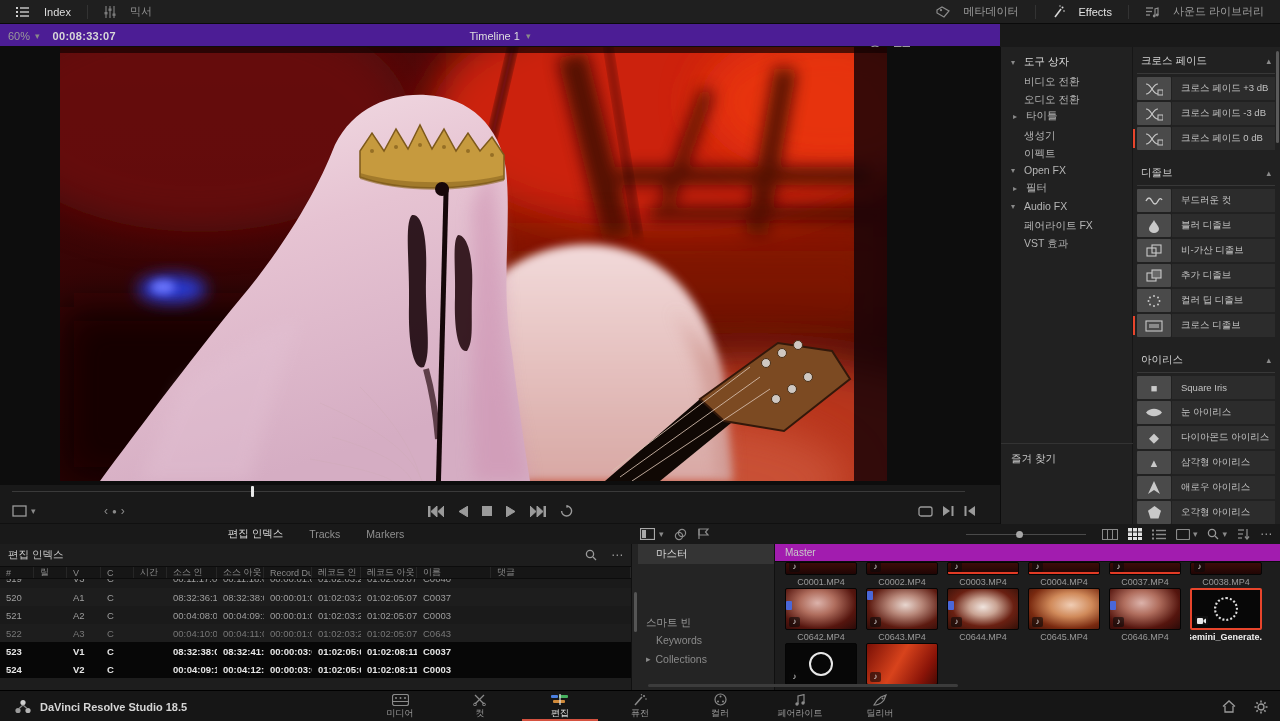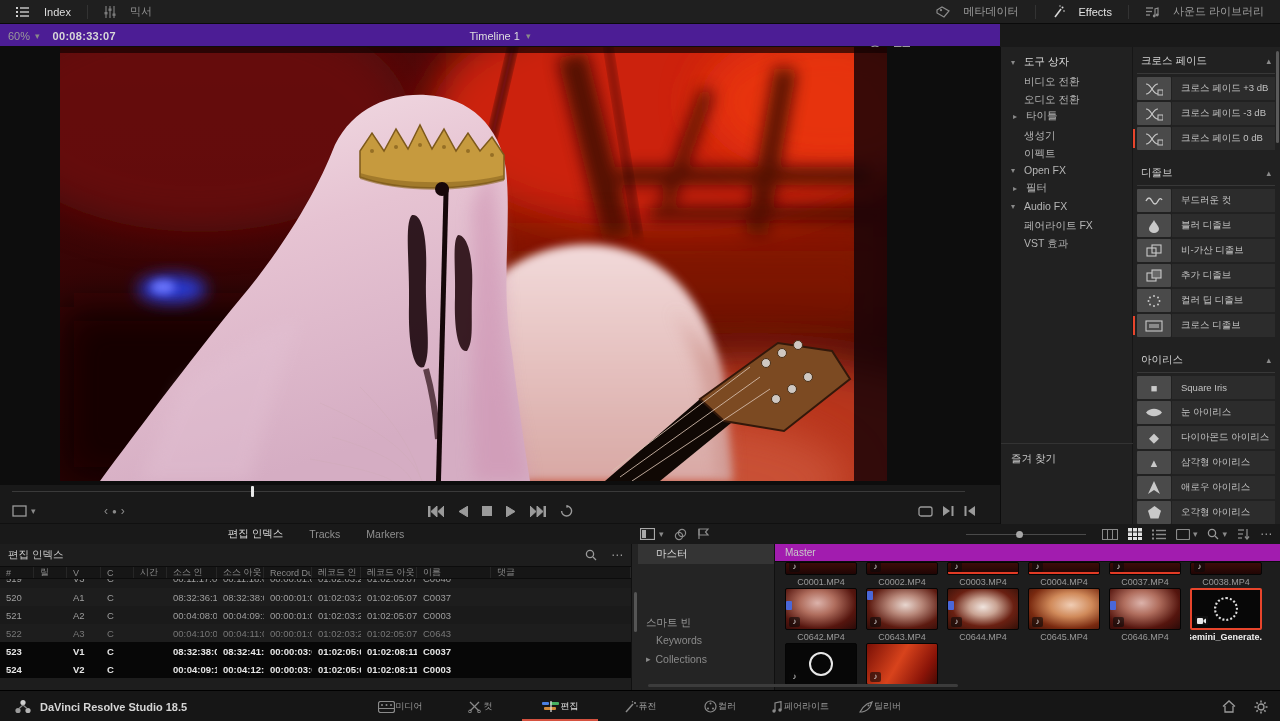--- a/index.html
+++ b/index.html
@@ -106,21 +106,21 @@
   .art-ghost3{background:radial-gradient(ellipse at 50% 45%,#f0e4de 0%,#c9a393 28%,#6a2012 62%,#331008 100%);}
   .art-ghost4{background:radial-gradient(ellipse at 60% 40%,#f0cdb4 0%,#d08a5a 35%,#7a2a10 70%,#3a1008 100%);}
   .art-dark{background:linear-gradient(180deg,#3c0d08,#200504);}
   .art-red{background:linear-gradient(120deg,#7a1006 0%,#d8431c 45%,#8a1408 80%,#4a0a04 100%);}
   .art-black{background:#070707;}
 
   
   #taskbar{left:0;top:690px;width:1280px;height:31px;background:#161616;border-top:1px solid #000;}
   #logo-wrap{position:absolute;left:14px;top:0;height:31px;display:flex;align-items:center;gap:8px;color:#d6d6d6;font-size:11px;font-weight:bold;}
   #pages{position:absolute;left:360px;top:0;width:560px;height:31px;display:flex;}
-  .page{width:80px;height:31px;display:flex;flex-direction:row;align-items:center;justify-content:center;gap:1px;position:relative;}
+  .page{width:80px;height:31px;display:flex;flex-direction:column;align-items:center;justify-content:center;gap:1px;position:relative;}
   .page .plabel{font-size:9px;color:#9a9a9a;}
   .page.active .plabel{color:#e2e2e2;}
   .page.active:after{content:"";position:absolute;left:2px;right:2px;bottom:0;height:3px;background:#d5513f;}
   #tb-right{position:absolute;right:12px;top:0;height:31px;display:flex;align-items:center;gap:18px;}
 </style>
 </head>
 <body>
 
 <div id="stage">
 

